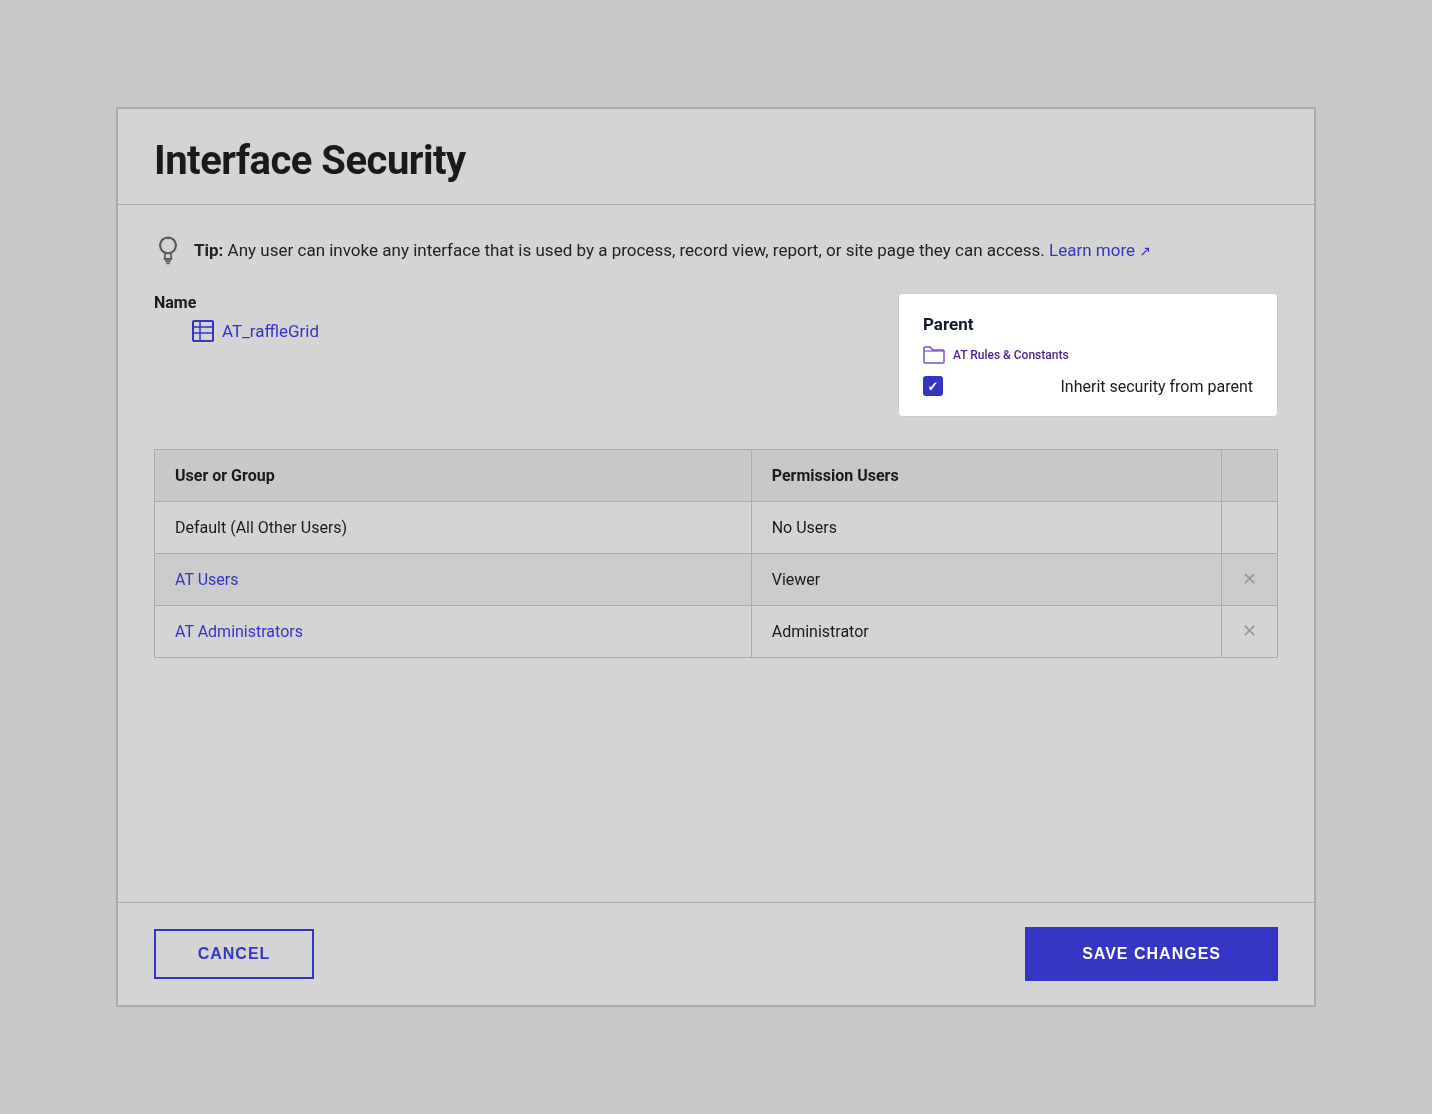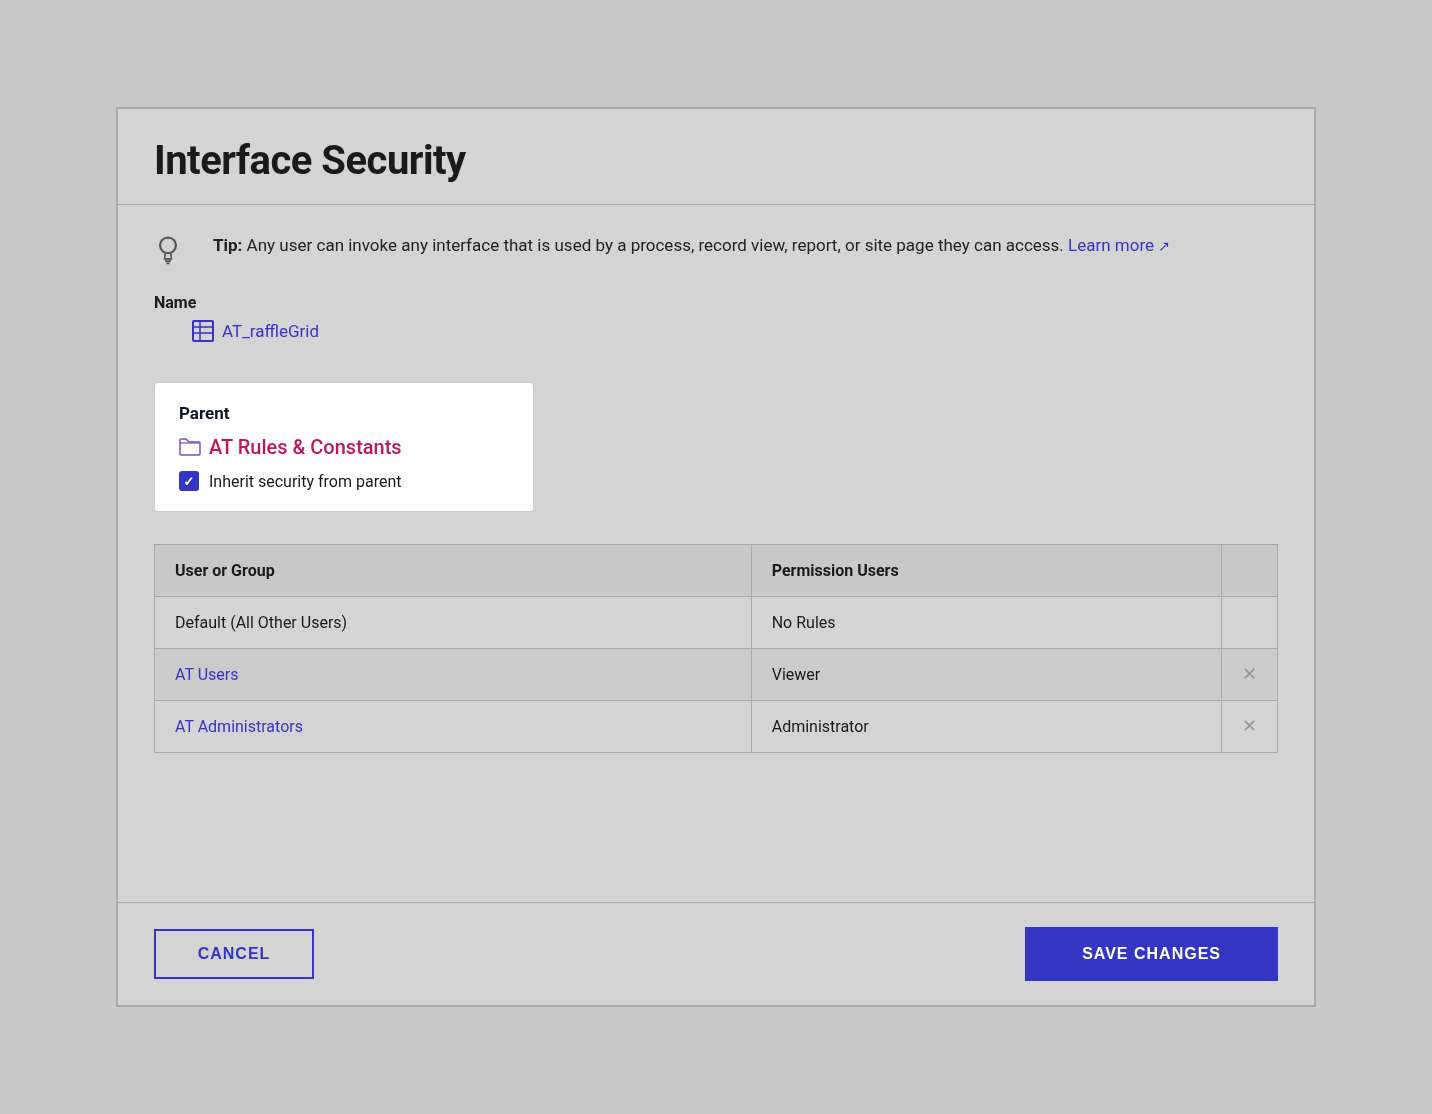--- a/index.html
+++ b/index.html
@@ -32,42 +32,41 @@
     }
     .dialog-body {
       flex: 1;
       padding: 28px 36px;
       display: flex;
       flex-direction: column;
       gap: 24px;
     }
     .tip-section {
       display: flex;
-      align-items: flex-start;
-      gap: 31px;
+      align-items: center;
+      gap: 12px;
     }
     .tip-text {
       font-size: 17px;
       color: #222;
       line-height: 1.5;
     }
     .tip-text a {
       color: #3535c3;
       text-decoration: none;
     }
     .external-icon {
       display: inline-block;
       font-size: 14px;
       vertical-align: middle;
     }
     .name-parent-row {
       display: flex;
       align-items: flex-start;
       gap: 40px;
-      flex-direction: column;
     }
     .name-section {
       flex: 1;
     }
     .name-label {
       font-size: 16px;
       font-weight: 700;
       color: #1a1a1a;
       margin-bottom: 8px;
     }
@@ -93,28 +92,29 @@
       color: #0f172a;
       margin-bottom: 12px;
     }
     .parent-folder-row {
       display: flex;
       align-items: center;
       gap: 8px;
       margin-bottom: 12px;
     }
     .parent-folder-name {
-      font-size: 20px;
-      color: #be185d;
+      font-size: 12px;
+      color: #4c1d95;
       font-weight: 500;
     }
     .inherit-row {
       display: flex;
       align-items: center;
       gap: 10px;
+      justify-content: space-between;
     }
     .checkbox-checked {
       width: 20px;
       height: 20px;
       background: #3535c3;
       border: 2px solid #3535c3;
       border-radius: 3px;
       display: flex;
       align-items: center;
       justify-content: center;
@@ -282,21 +282,21 @@
         <thead>
           <tr>
             <th>User or Group</th>
             <th>Permission Users</th>
             <th></th>
           </tr>
         </thead>
         <tbody>
           <tr>
             <td>Default (All Other Users)</td>
-            <td>No Rules</td>
+            <td>No Users</td>
             <td class="remove-cell"></td>
           </tr>
           <tr>
             <td class="link-cell" style="color:#3535c3; cursor:pointer;">AT Users</td>
             <td>Viewer</td>
             <td class="remove-cell">
               <button class="remove-btn">✕</button>
             </td>
           </tr>
           <tr>

